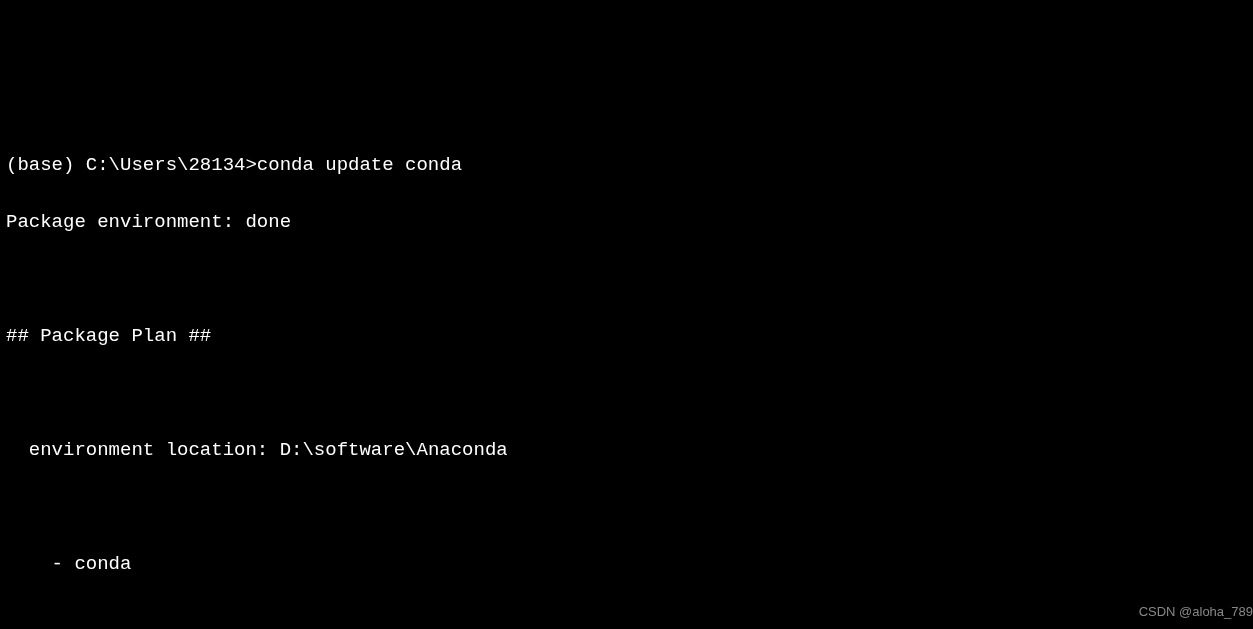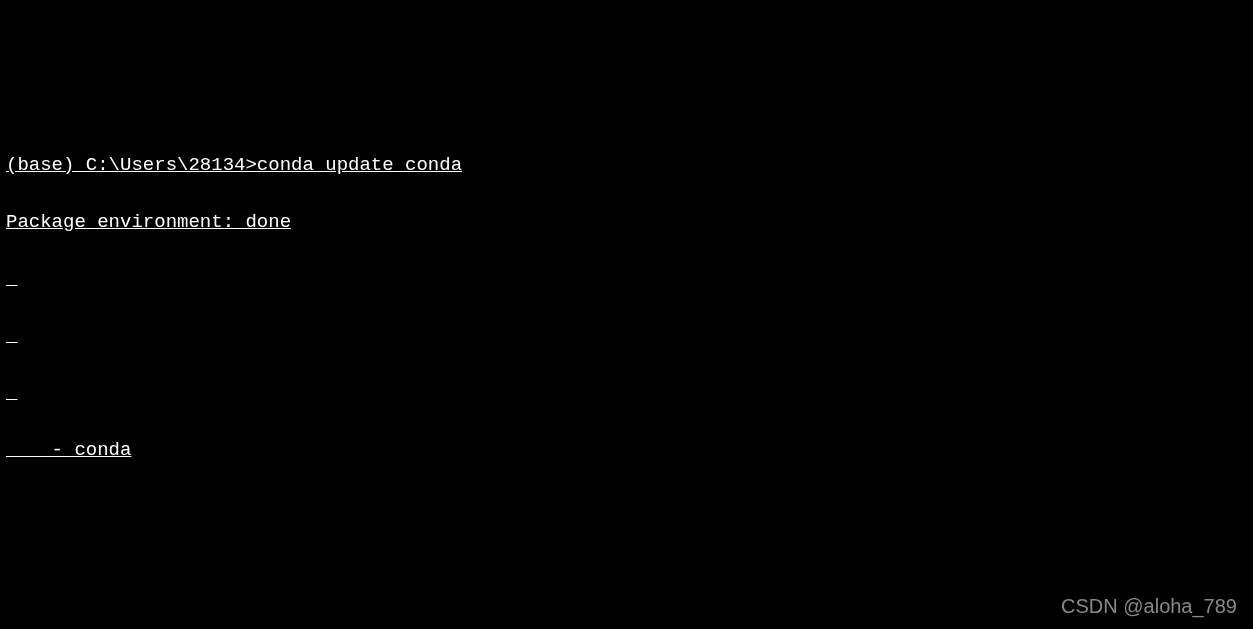--- a/index.html
+++ b/index.html
@@ -19,41 +19,42 @@
       overflow: hidden;
       position: relative;
       white-space: pre;
     }
     .terminal {
       font-family: 'Courier New', 'Consolas', monospace;
     }
     .line {
       white-space: pre;
       min-height: 28px;
-      text-decoration: underline;
     }
     .watermark {
       position: absolute;
       bottom: 8px;
-      right: 16px;
+      right: 0;
       color: #888888;
-      font-size: 20px;
+      font-size: 13px;
       font-family: sans-serif;
     }
   </style>
 </head>
 <body>
 
 
 
 <div class="terminal">
 <div class="line"><span>(base) C:\Users\28134&gt;</span><span>conda update conda</span></div>
 <div class="line">Package environment: done</div>
 <div class="line"> </div>
+<div class="line">## Package Plan ##</div>
 <div class="line"> </div>
+<div class="line"><span>  environment location: </span><span>D:\software\Anaconda</span></div>
 <div class="line"> </div>
 <div class="line">    - conda</div>
 
 
 
 
 
 
 
 

